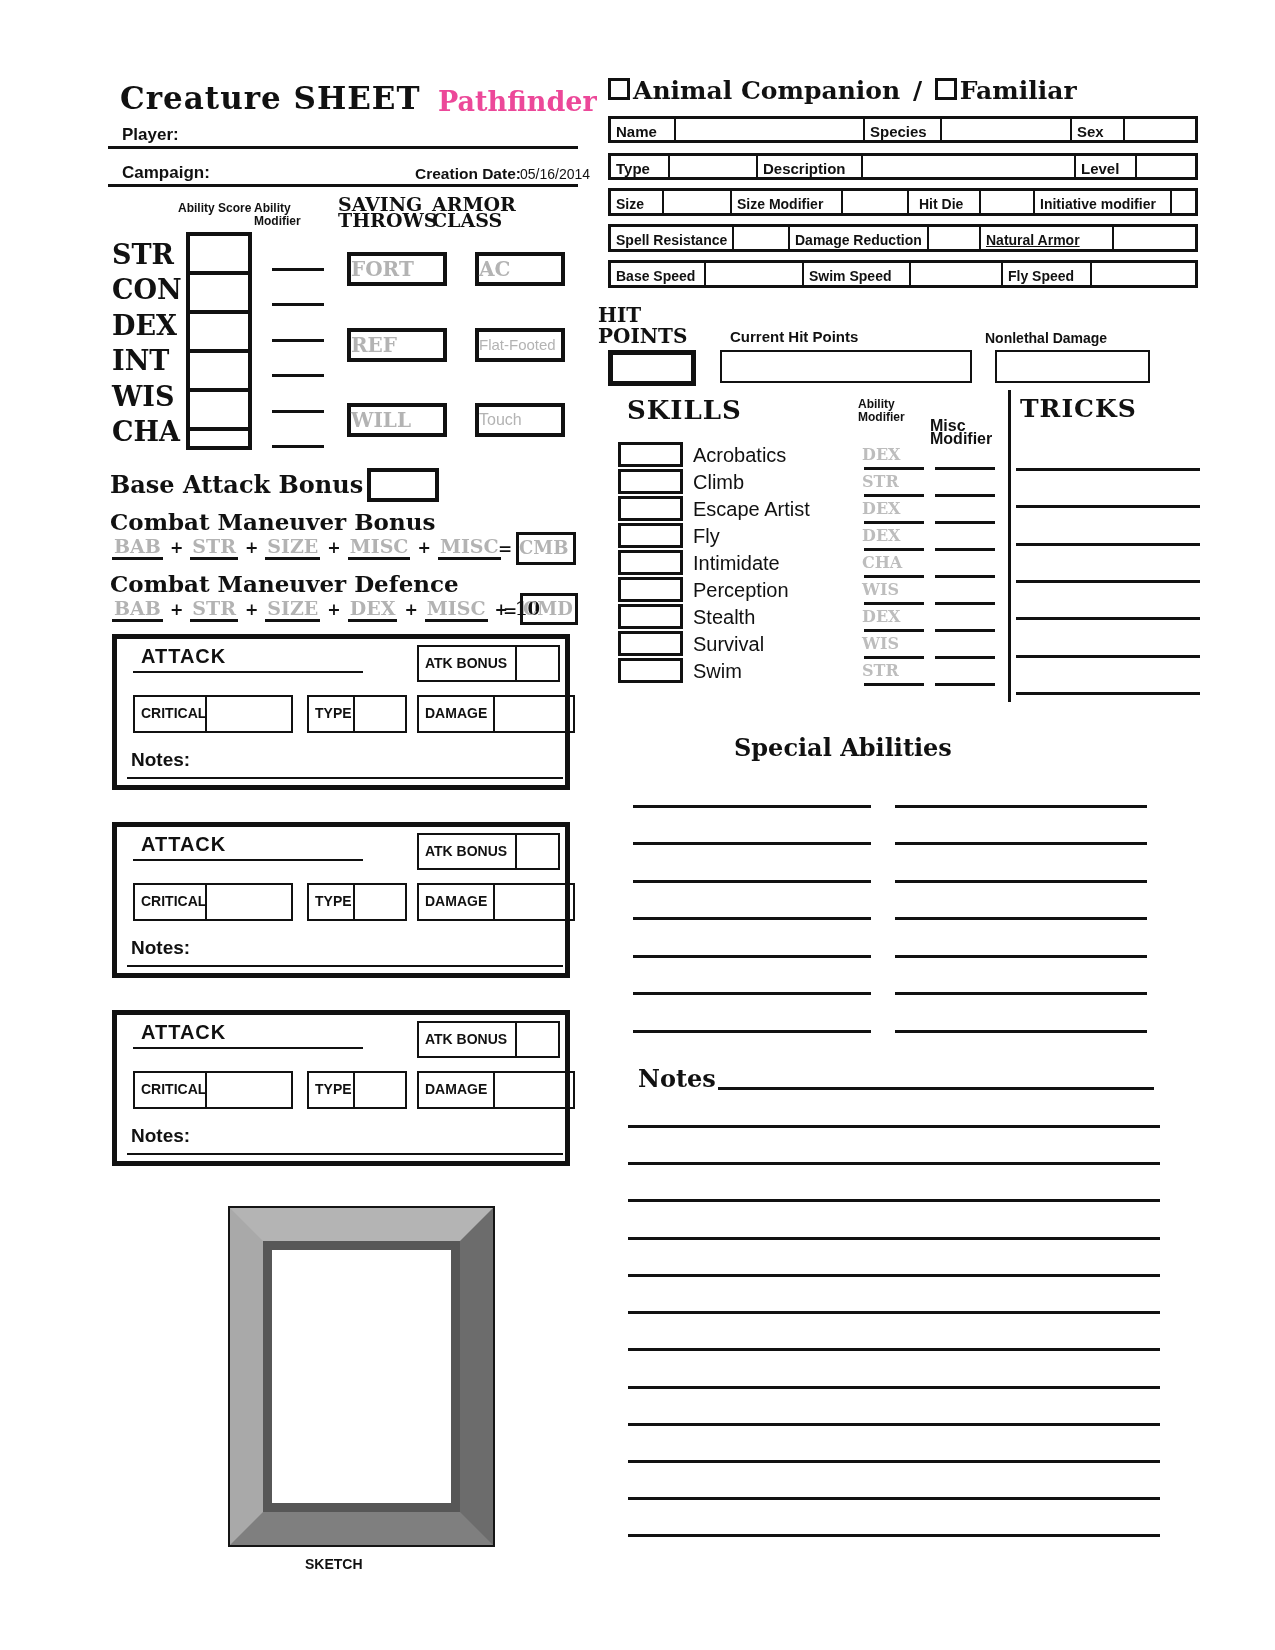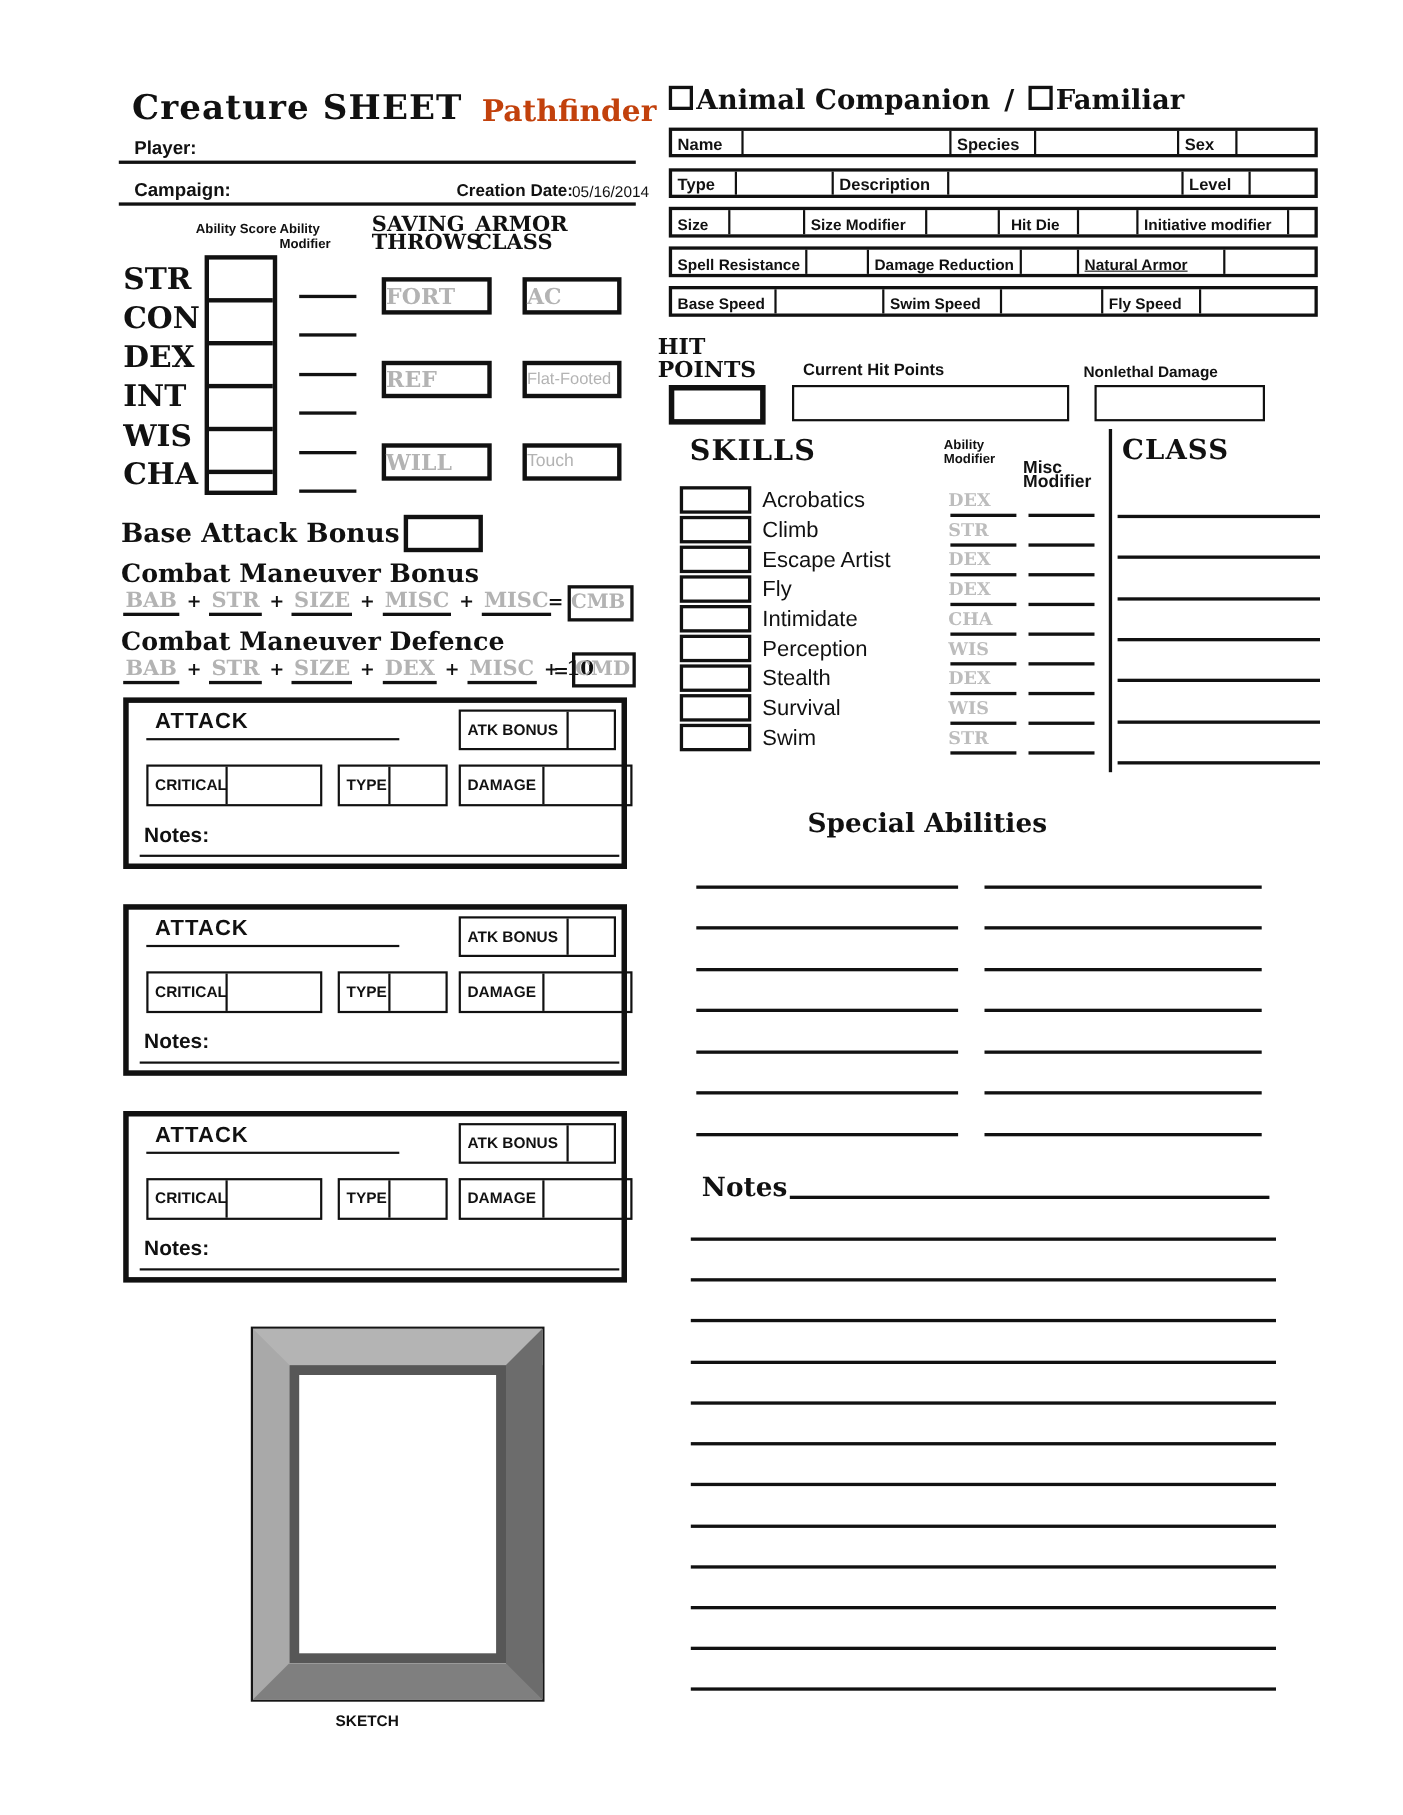--- a/index.html
+++ b/index.html
@@ -37,21 +37,21 @@
                border-right-color:#6c6c6c;border-bottom-color:#7f7f7f;
                box-shadow:0 0 0 2px #151515;background:#fff;}
   .frame-mat{width:100%;height:100%;border:9px solid #575757;background:#fff;box-sizing:border-box;}
 </style>
 </head>
 <body>
 
 <div class="sheet">
 
   <div class="abs heavy" style="left:120px;top:80px;font-size:31px;letter-spacing:1px;">Creature SHEET</div>
-  <div class="abs heavy" style="left:438px;top:86px;font-size:27px;color:#c2410c;">Pathfinder</div>
+  <div class="abs heavy" style="left:438px;top:86px;font-size:27px;color:#ec4899;">Pathfinder</div>
 
   <div class="abs lbl" style="left:122px;top:125px;font-size:17px;">Player:</div>
   <div class="abs ln" style="left:108px;top:146px;width:470px;"></div>
 
   <div class="abs lbl" style="left:122px;top:163px;font-size:17px;">Campaign:</div>
   <div class="abs lbl" style="left:415px;top:165px;font-size:15.5px;">Creation Date:</div>
   <div class="abs" style="left:520px;top:166px;font-size:14px;">05/16/2014</div>
   <div class="abs ln" style="left:108px;top:184px;width:470px;"></div>
 
   <div class="abs lbl ctr" style="left:178px;top:202px;width:80px;font-size:12px;line-height:13px;">Ability Score</div>
@@ -288,21 +288,21 @@
   <div class="abs ln" style="left:864px;top:656px;width:60px;"></div>
   <div class="abs ln" style="left:935px;top:656px;width:60px;"></div>
 
   <div class="abs skb" style="left:618px;top:658px;width:65px;height:25px;"></div>
   <div class="abs" style="left:693px;top:658px;font-size:20px;line-height:26px;">Swim</div>
   <div class="abs grayword ctr" style="left:862px;top:658px;width:68px;font-size:16px;line-height:25px;color:#bdbdbd;">STR</div>
   <div class="abs ln" style="left:864px;top:683px;width:60px;"></div>
   <div class="abs ln" style="left:935px;top:683px;width:60px;"></div>
 
   <div class="abs" style="left:1008px;top:390px;width:2.5px;height:312px;background:#111;"></div>
-  <div class="abs heavy ctr" style="left:1020px;top:394px;width:178px;font-size:25px;letter-spacing:1px;">CLASS</div>
+  <div class="abs heavy ctr" style="left:1020px;top:394px;width:178px;font-size:25px;letter-spacing:1px;">TRICKS</div>
   <div class="abs ln thin" style="left:1016px;top:468px;width:184px;"></div>
   <div class="abs ln thin" style="left:1016px;top:505px;width:184px;"></div>
   <div class="abs ln thin" style="left:1016px;top:543px;width:184px;"></div>
   <div class="abs ln thin" style="left:1016px;top:580px;width:184px;"></div>
   <div class="abs ln thin" style="left:1016px;top:617px;width:184px;"></div>
   <div class="abs ln thin" style="left:1016px;top:655px;width:184px;"></div>
   <div class="abs ln thin" style="left:1016px;top:692px;width:184px;"></div>
 
   <div class="abs heavy ctr" style="left:734px;top:733px;width:300px;font-size:24px;">Special Abilities</div>
   <div class="abs ln thin" style="left:633px;top:805px;width:238px;"></div>

